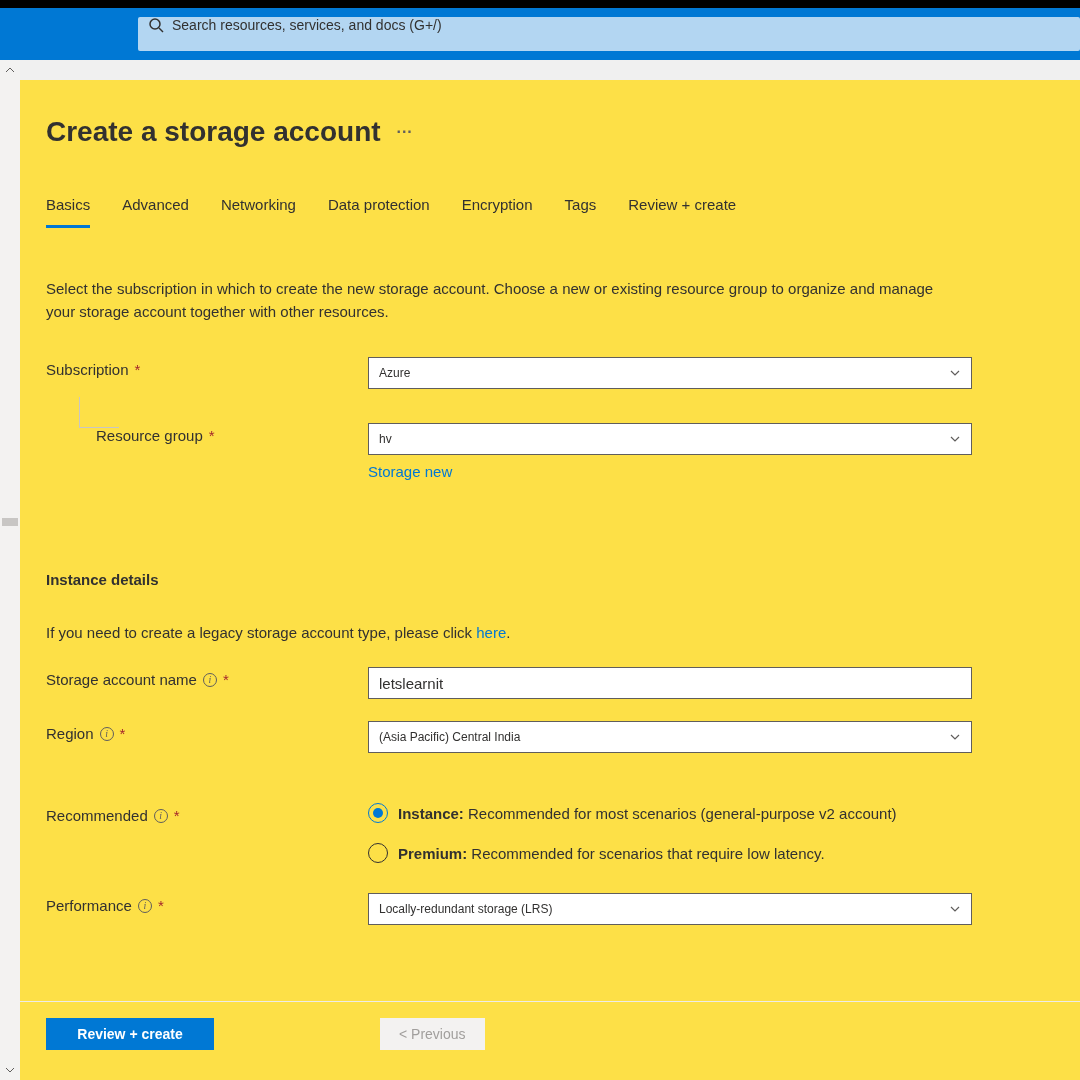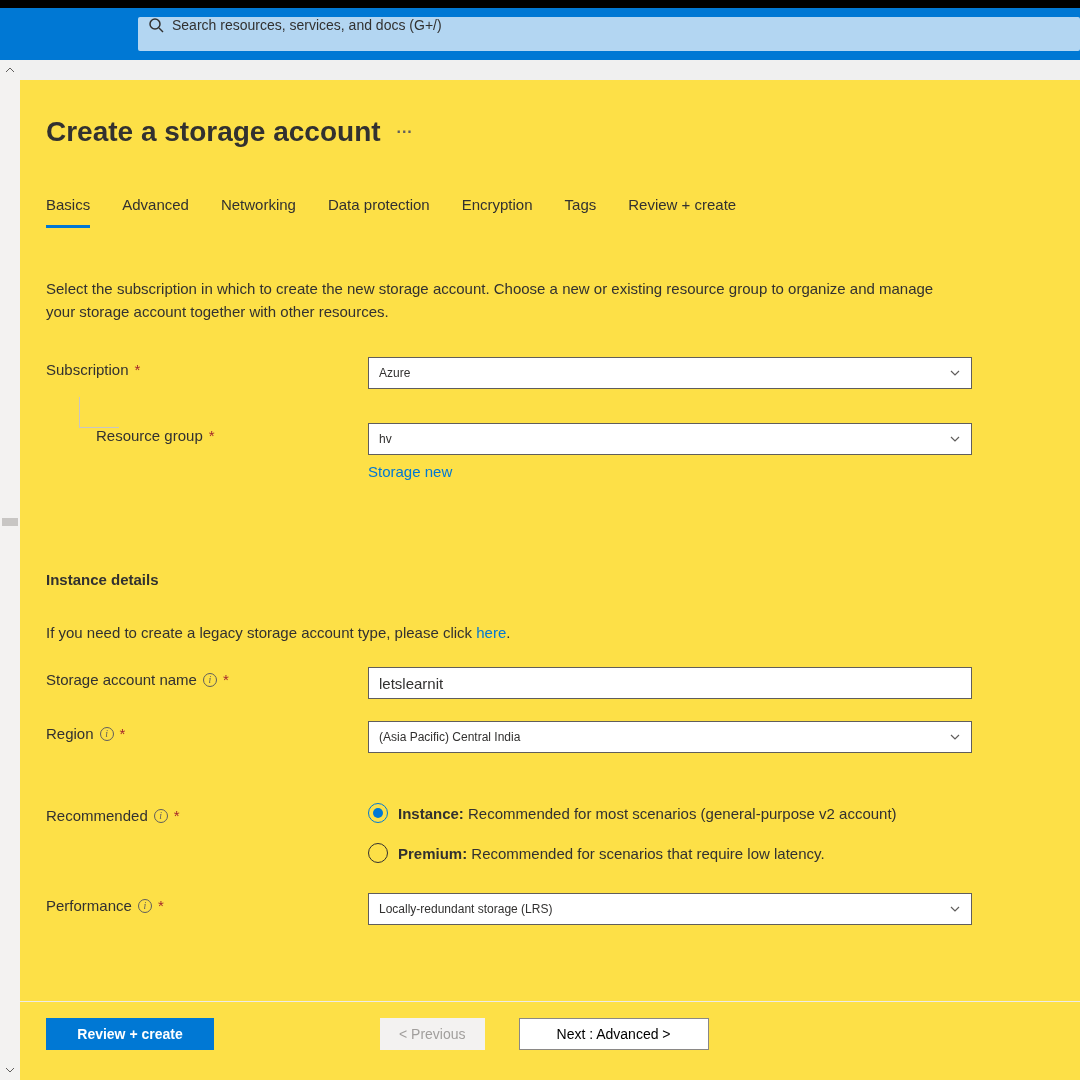--- a/index.html
+++ b/index.html
@@ -201,15 +201,14 @@
             </svg>
         </div>
       </div>
     </div>
   </div>
 
   <div class="footer-bar">
     <button class="btn primary">Review + create</button>
     <div class="btn-spacer" style="width:142px;"></div>
     <button class="btn disabled">&lt; Previous</button>
-    <button class="btn next">Next : Advanced &gt;</button>
   </div>
 </div>
 
 </body></html>

